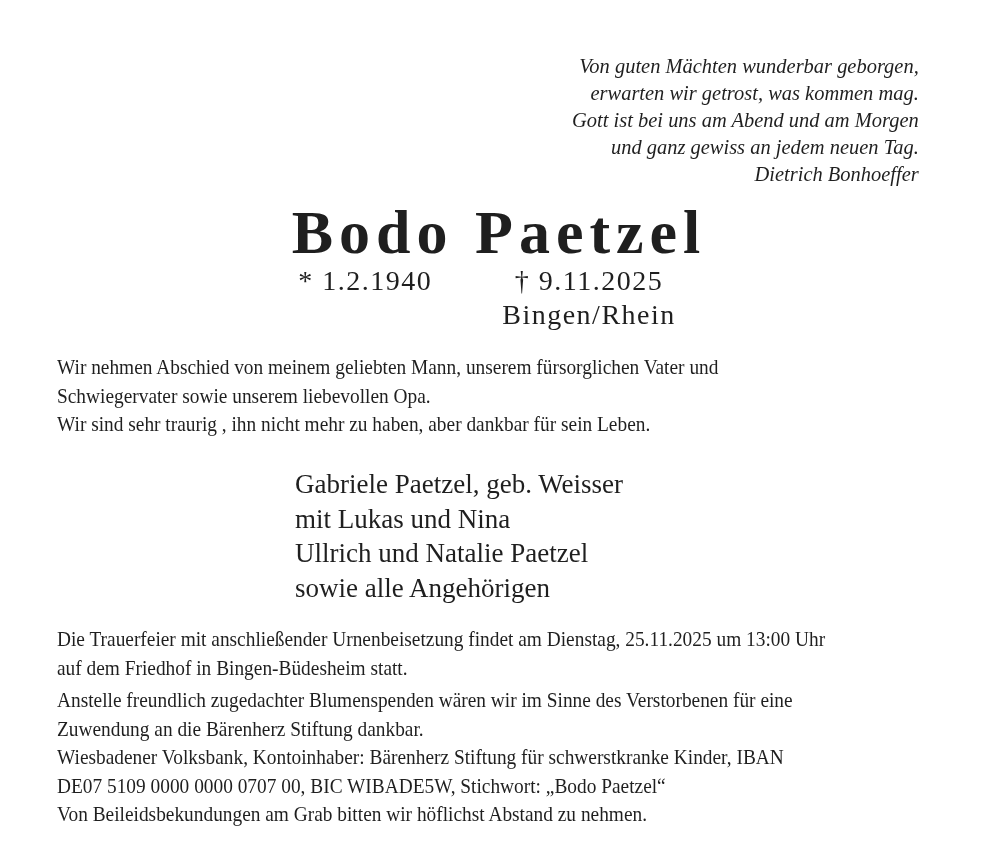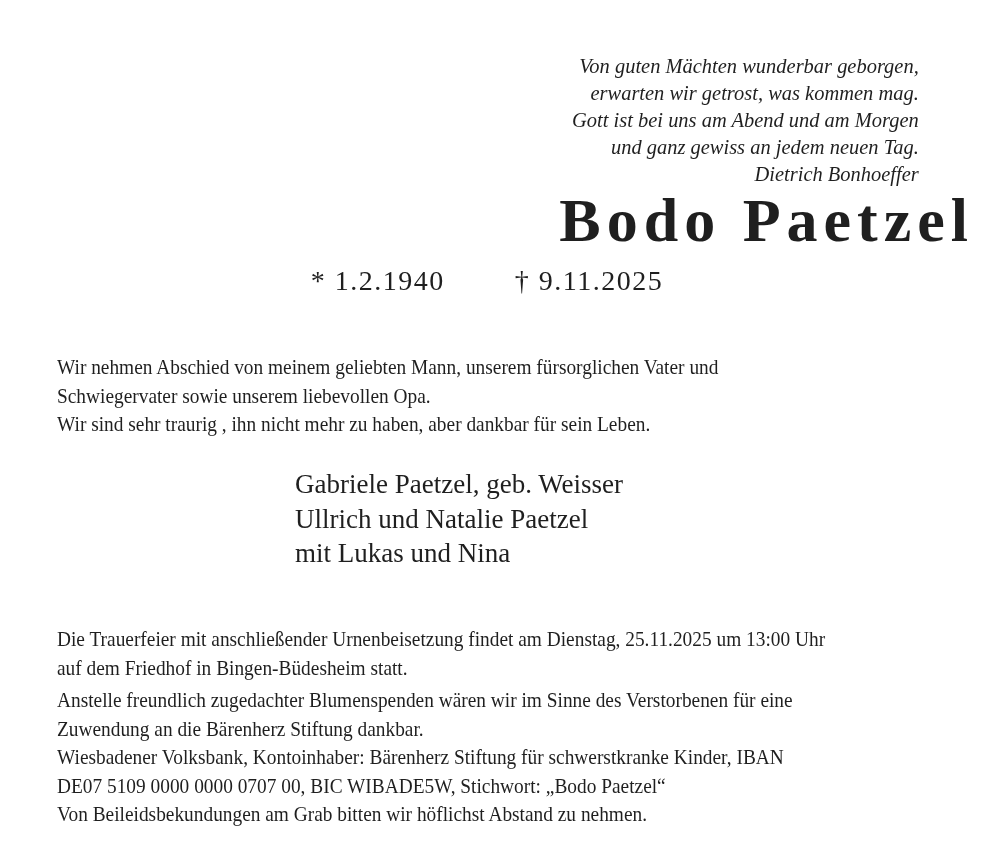--- a/index.html
+++ b/index.html
@@ -24,22 +24,22 @@
     transform: scaleX(0.93);
     transform-origin: top right;
     white-space: nowrap;
   }
   
   .name {
     position: absolute;
     top: 186px;
     left: 0;
     width: 100%;
-    margin: 0;
-    text-align: right;
+    margin: 12px;
+    text-align: center;
     font-size: 62px;
     font-weight: bold;
     letter-spacing: 6px;
     line-height: 68px;
   }
   
   .dates {
     position: absolute;
     top: 264px;
     left: 0;
@@ -92,33 +92,35 @@
   </div>
 
   <h1 class="name">Bodo Paetzel</h1>
 
   <div class="dates">
     <div class="birth">
       <div>* 1.2.1940</div>
     </div>
     <div class="death">
       <div>† 9.11.2025</div>
+      <div>Bingen/Rhein</div>
     </div>
   </div>
 
   <div class="body-block obituary">
       <div class="text-line">Wir nehmen Abschied von meinem geliebten Mann, unserem fürsorglichen Vater und</div>
       <div class="text-line">Schwiegervater sowie unserem liebevollen Opa.</div>
       <div class="text-line">Wir sind sehr traurig , ihn nicht mehr zu haben, aber dankbar für sein Leben.</div>
     </div>
 
   <div class="mourners">
       <div class="text-line">Gabriele Paetzel, geb. Weisser</div>
+      <div class="text-line">mit Lukas und Nina</div>
       <div class="text-line">Ullrich und Natalie Paetzel</div>
-      <div class="text-line">mit Lukas und Nina</div>
+      <div class="text-line">sowie alle Angehörigen</div>
     </div>
 
   <div class="body-block funeral">
       <div class="text-line">Die Trauerfeier mit anschließender Urnenbeisetzung findet am Dienstag, 25.11.2025 um 13:00 Uhr</div>
       <div class="text-line">auf dem Friedhof in Bingen-Büdesheim statt.</div>
     </div>
 
   <div class="body-block donation">
       <div class="text-line">Anstelle freundlich zugedachter Blumenspenden wären wir im Sinne des Verstorbenen für eine</div>
       <div class="text-line">Zuwendung an die Bärenherz Stiftung dankbar.</div>

